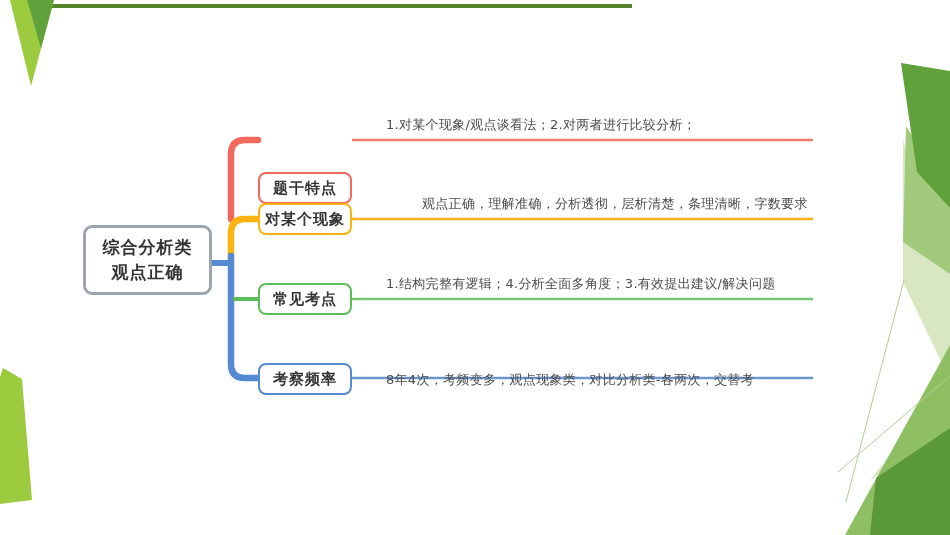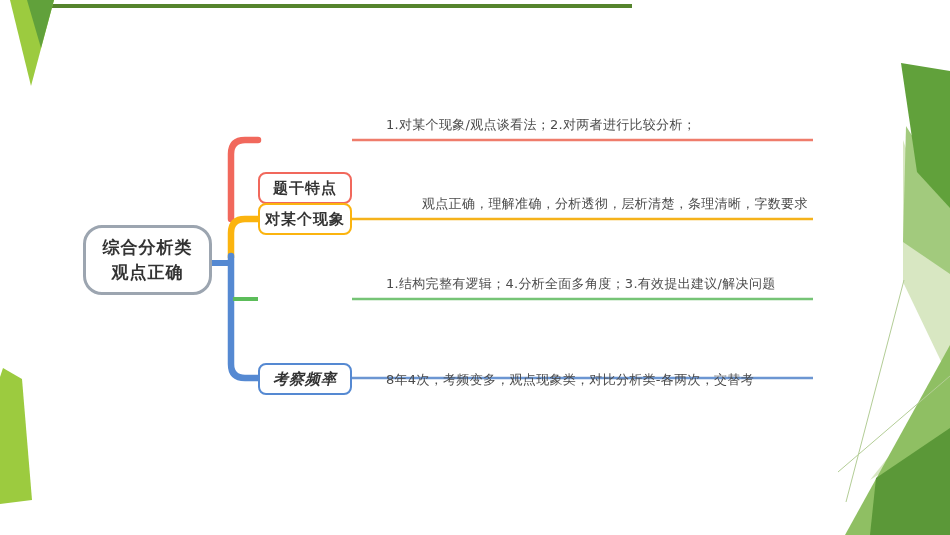--- a/index.html
+++ b/index.html
@@ -9,24 +9,24 @@
   }
   svg.layer{position:absolute;left:0;top:0;width:950px;height:535px;}
   .node{
     position:absolute;left:258px;width:94px;height:32px;background:#ffffff;
     border:2.5px solid #888;border-radius:8px;display:flex;align-items:center;justify-content:center;
     font-size:15px;font-weight:bold;color:#333333;letter-spacing:1px;box-sizing:border-box;
   }
   .node.b0{top:128px;border-color:#F1685C;margin-top:44px;}
   .node.b1{top:203px;border-color:#FBB40F;}
   .node.b2{top:283px;border-color:#5CBD5A;}
-  .node.b3{top:363px;border-color:#5589D2;font-style:italic;}
+  .node.b3{top:363px;border-color:#5589D2;}
   .root{
     position:absolute;left:83px;top:225px;width:129px;height:70px;background:#ffffff;
-    border:3px solid #9CA5B0;border-radius:19px;display:flex;flex-direction:column;
+    border:3px solid #9CA5B0;border-radius:9px;display:flex;flex-direction:column;
     align-items:center;justify-content:center;font-size:17px;font-weight:bold;color:#333333;
     line-height:25px;letter-spacing:1px;box-sizing:border-box;text-align:center;
   }
   .detail{
     position:absolute;left:386px;height:20px;font-size:13px;color:#4B4B4B;
     white-space:nowrap;letter-spacing:0.3px;
   }
   .detail.d0{top:116px;}
   .detail.d1{top:195px;margin-left:36px;}
   .detail.d2{top:275px;}
@@ -72,20 +72,23 @@
     <span>综合分析类</span>
     <span>观点正确</span>
   </div>
 
   <div class="node b0">
     <span>题干特点</span>
   </div>
   <div class="node b1">
     <span>对某个现象</span>
   </div>
+  <div class="node b2">
+    <span>常见考点</span>
+  </div>
   <div class="node b3">
     <span>考察频率</span>
   </div>
 
   <div class="detail d0">1.对某个现象/观点谈看法；2.对两者进行比较分析；</div>
   <div class="detail d1">观点正确，理解准确，分析透彻，层析清楚，条理清晰，字数要求</div>
   <div class="detail d2">1.结构完整有逻辑；4.分析全面多角度；3.有效提出建议/解决问题</div>
   <div class="detail d3">8年4次，考频变多，观点现象类，对比分析类-各两次，交替考</div>
 
 </div>

